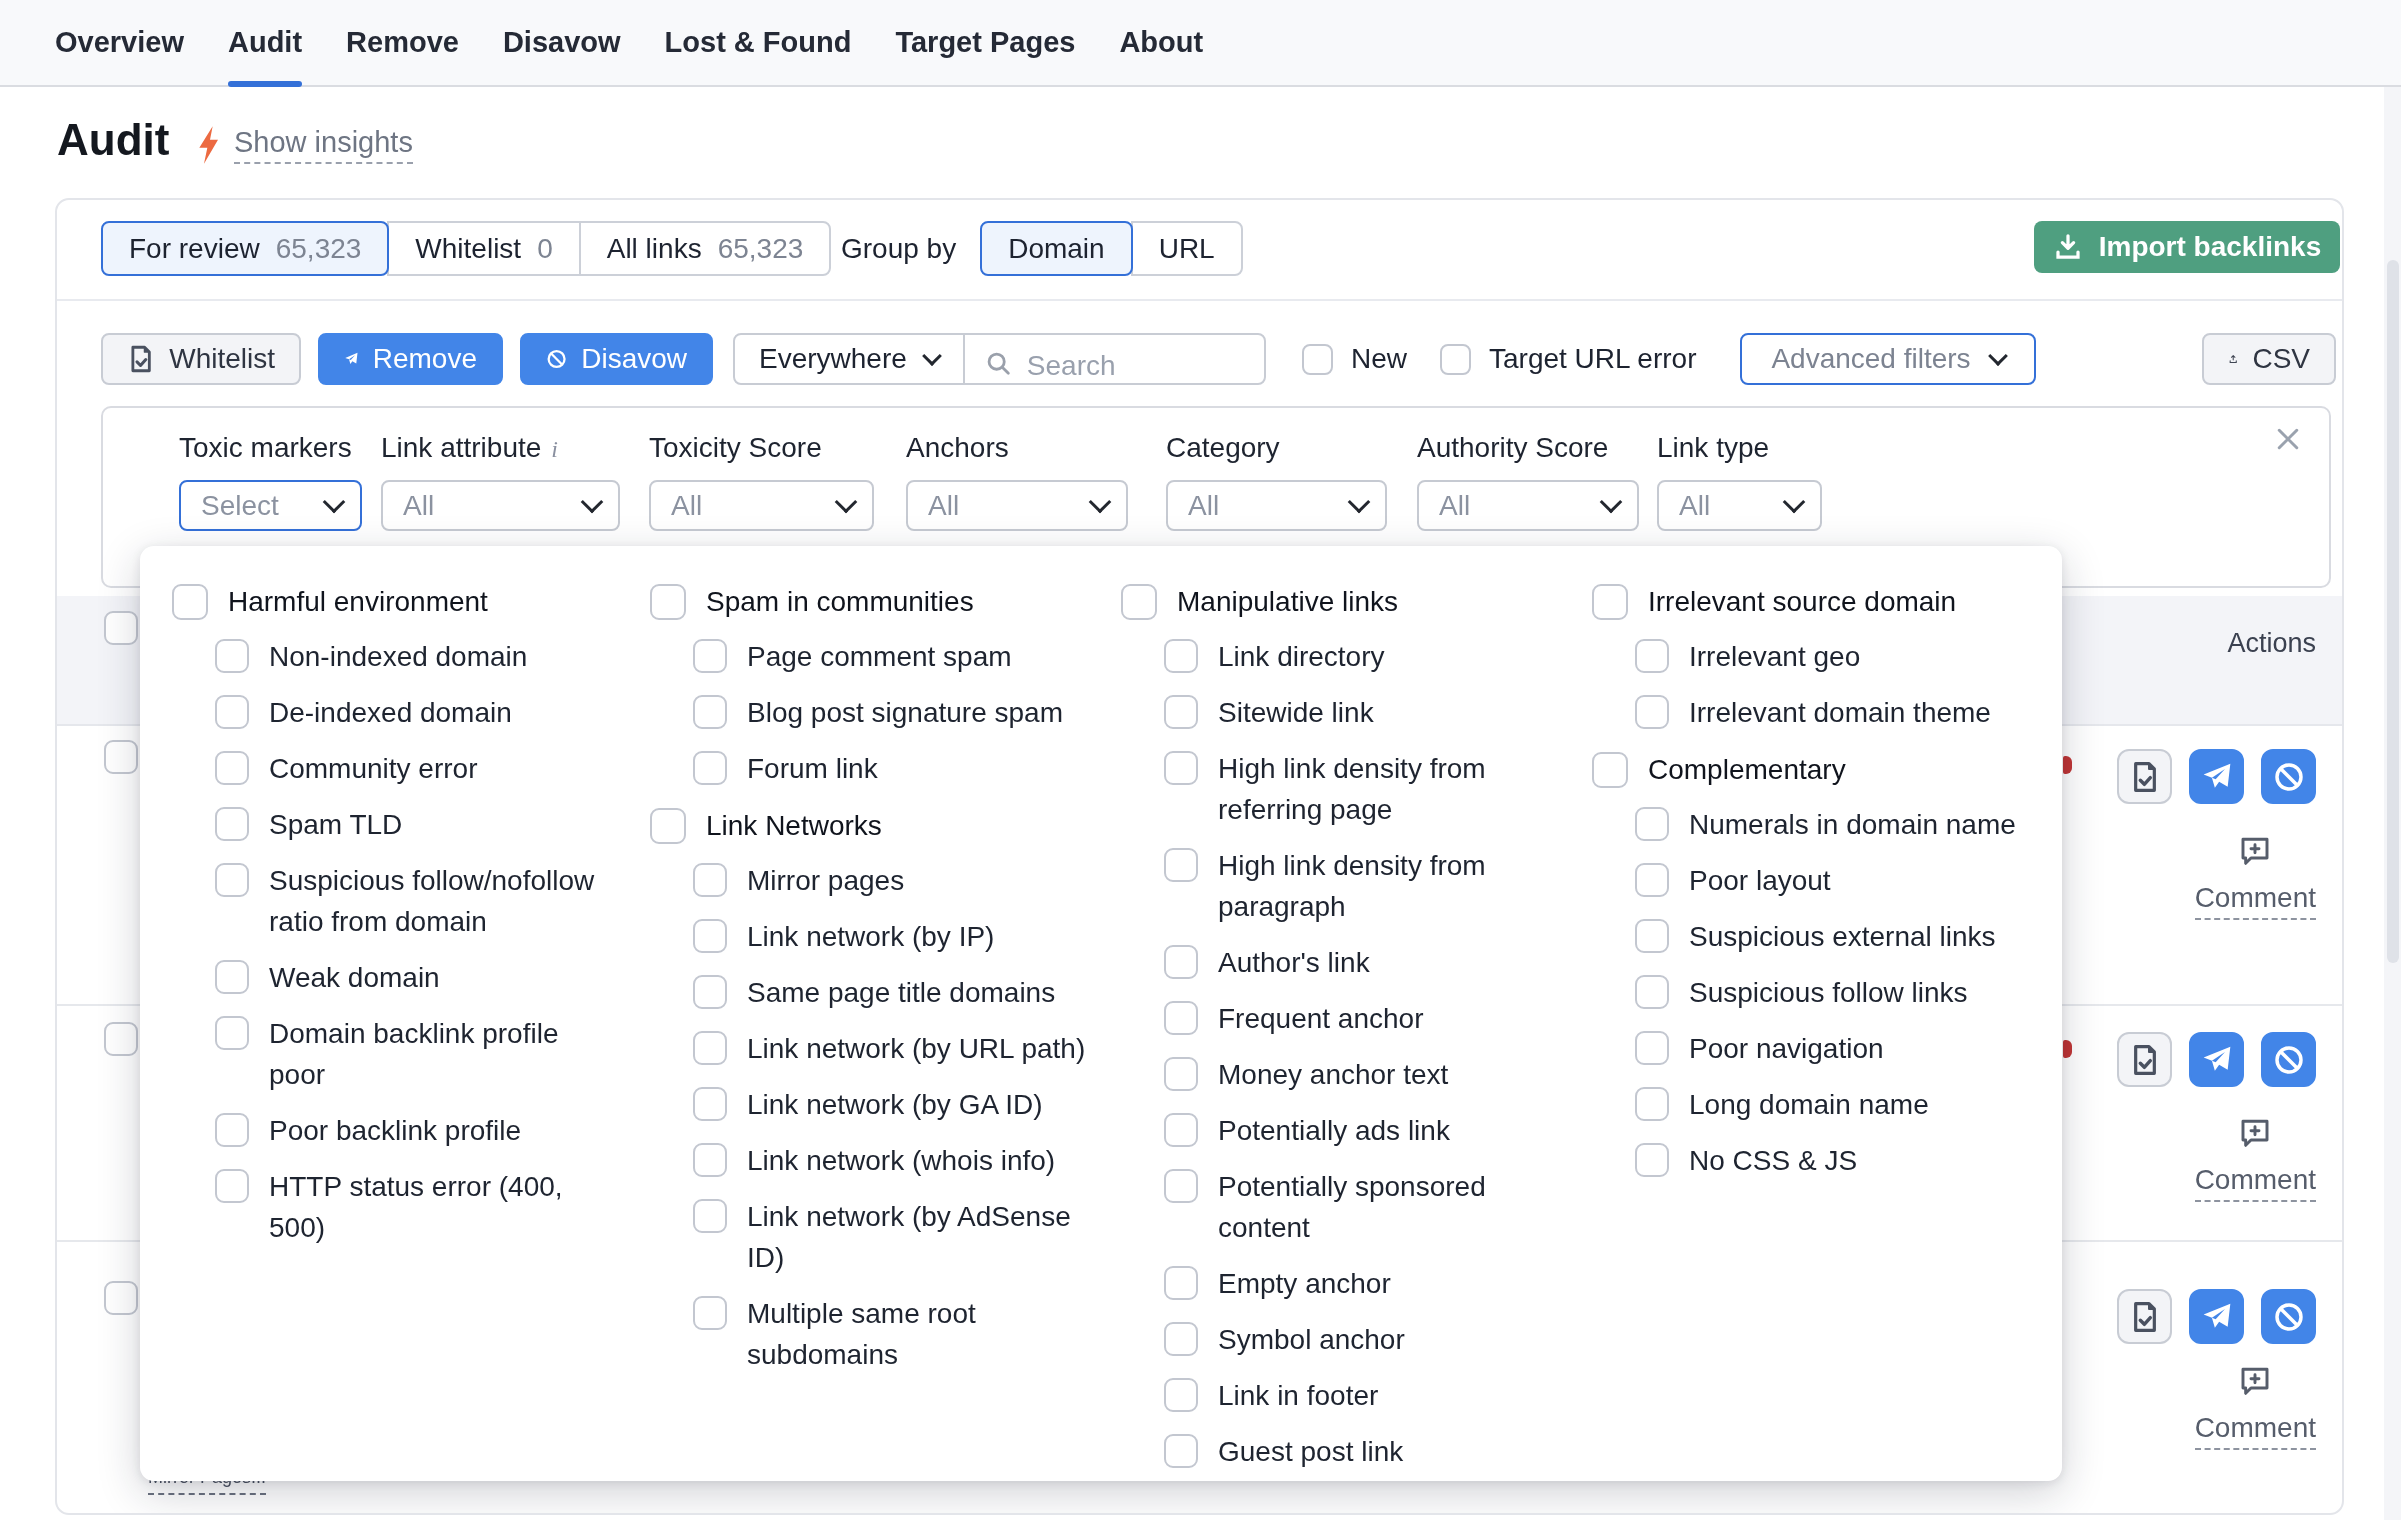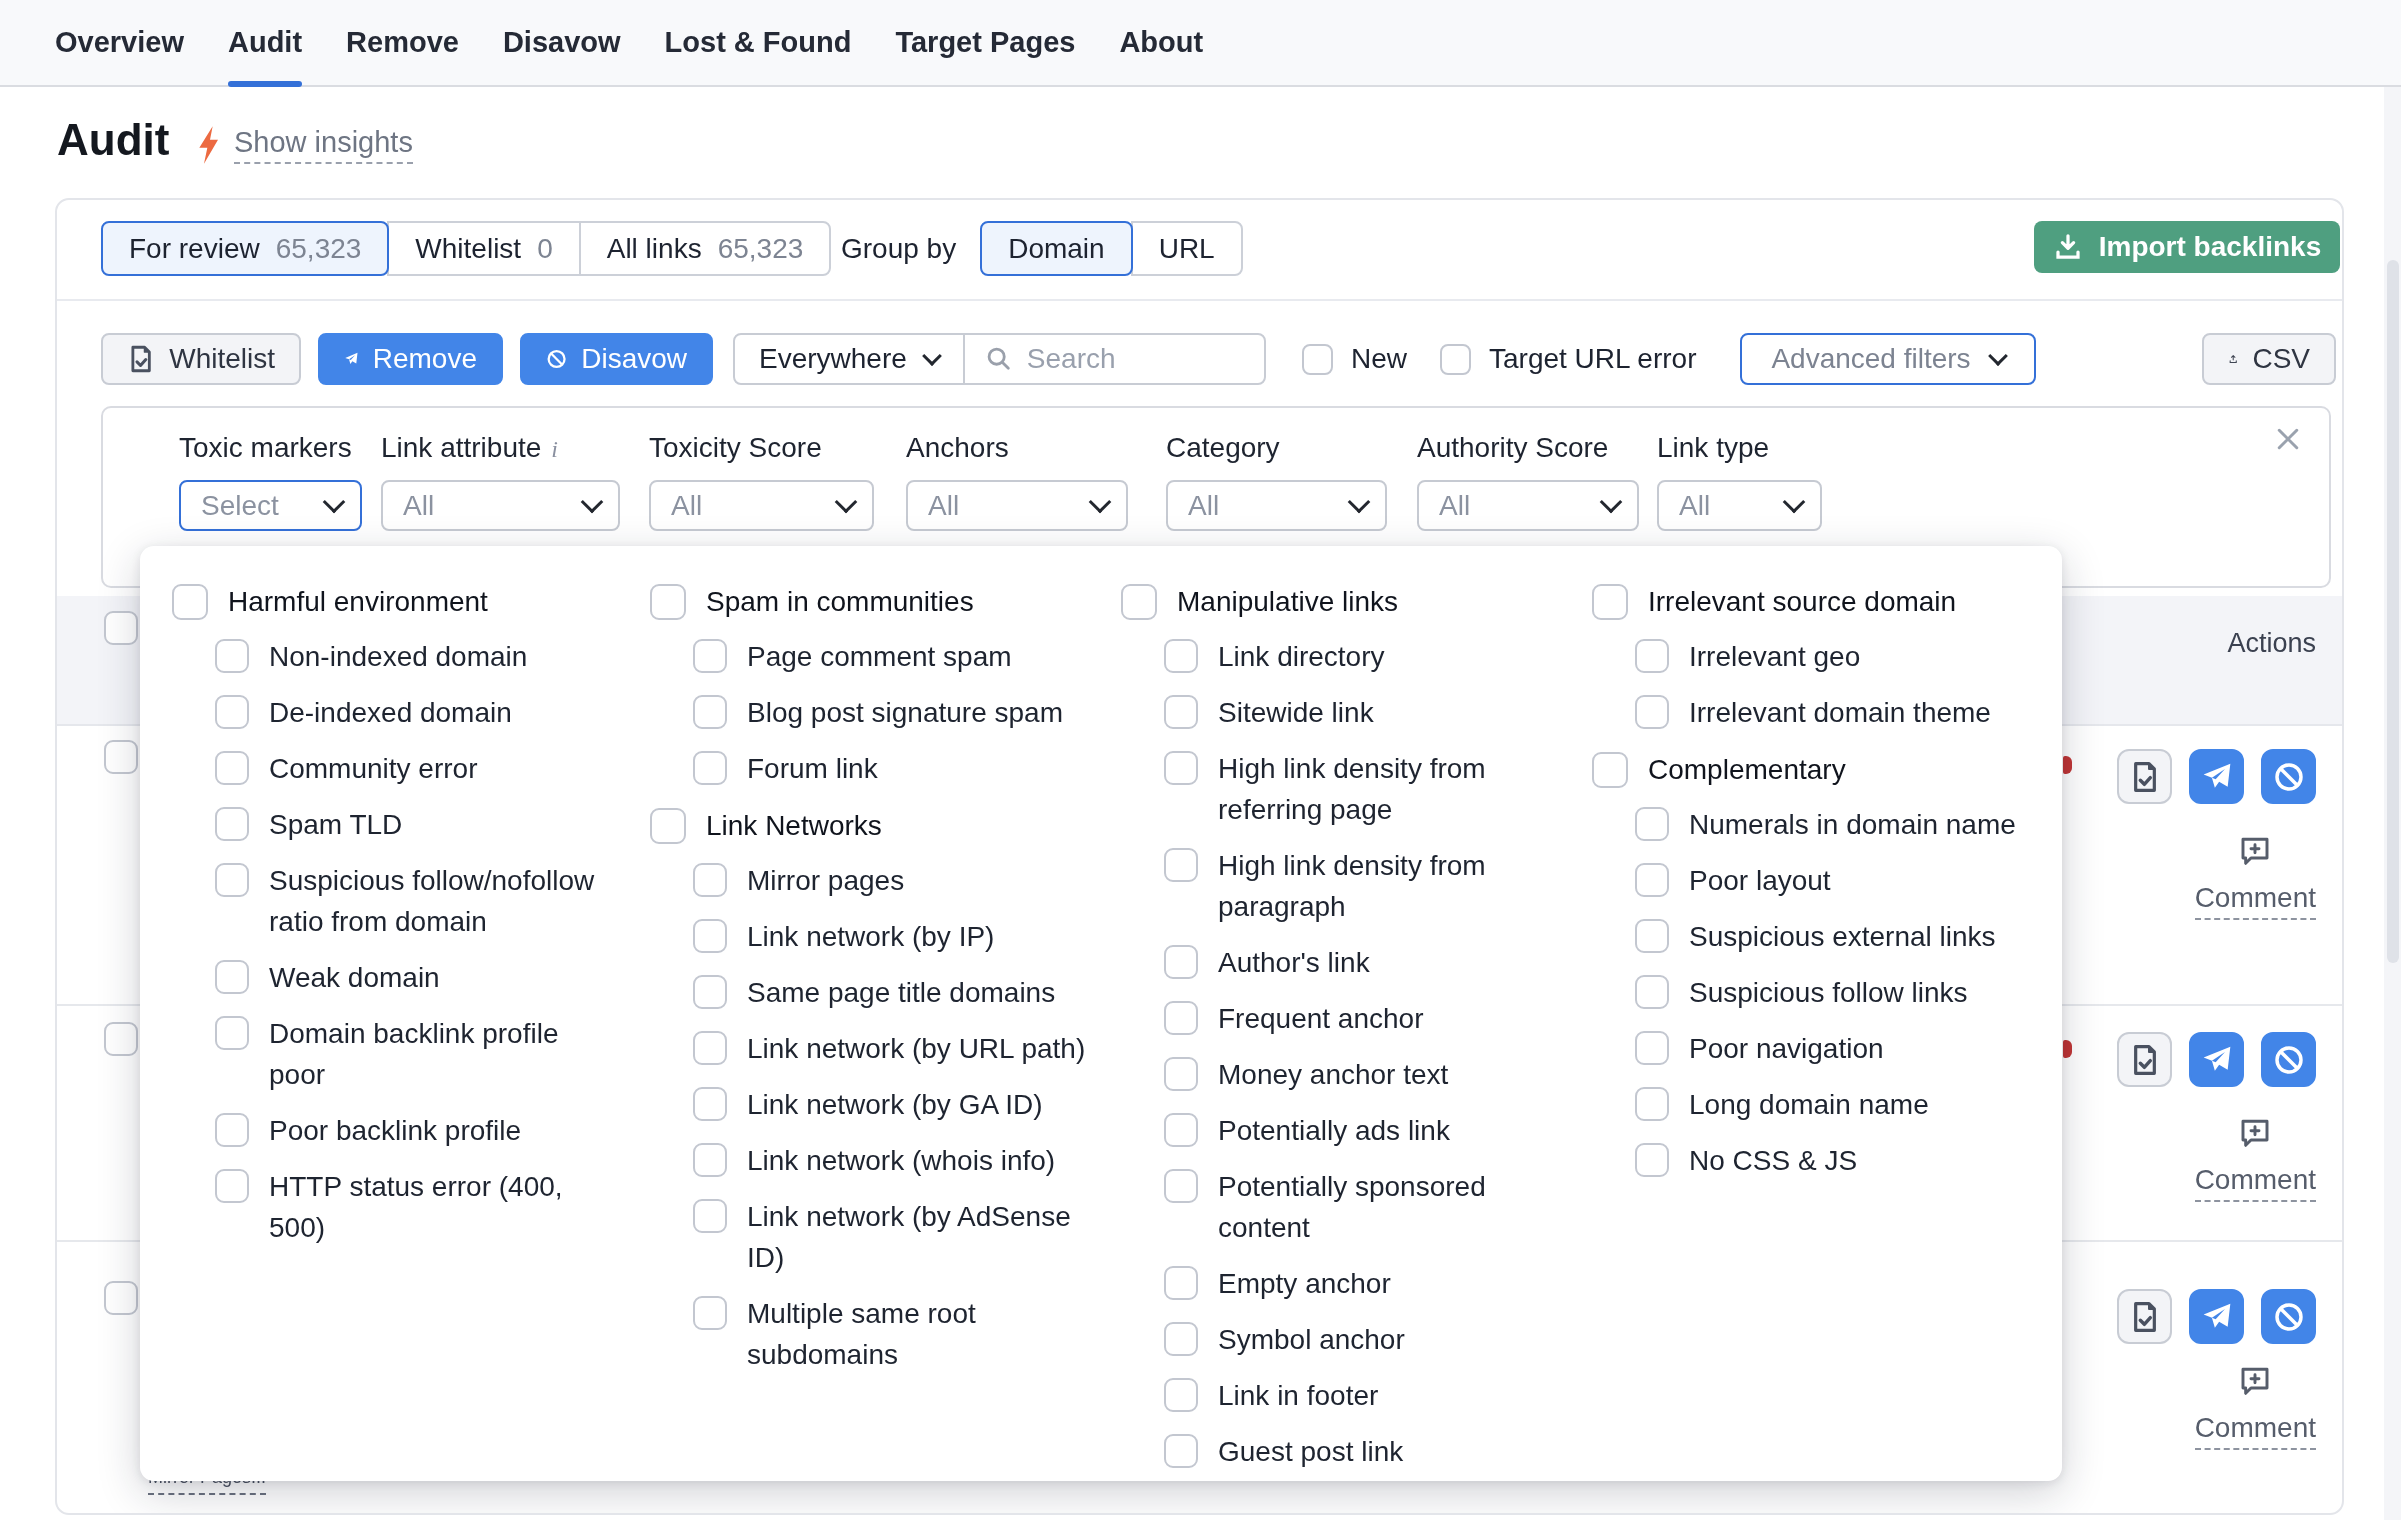--- a/index.html
+++ b/index.html
@@ -36,21 +36,21 @@
        font-size:28px;box-sizing:border-box;cursor:pointer;font-family:inherit;}
   .btn-gray{background:#f3f4f7;border:2px solid #c8ccd4;color:#2f3542;}
   .btn-blue{background:#4285e8;border:2px solid #4285e8;color:#fff;}
   .tb-whitelist{position:absolute;left:44px;top:133px;width:200px;justify-content:center;}
   .tb-remove{position:absolute;left:261px;top:133px;width:185px;justify-content:center;}
   .tb-disavow{position:absolute;left:463px;top:133px;width:193px;justify-content:center;}
   .combo{position:absolute;left:676px;top:133px;width:533px;height:52px;border:2px solid #c8ccd4;border-radius:8px;
          display:flex;align-items:stretch;box-sizing:border-box;background:#fff;}
   .combo-left{display:flex;align-items:center;gap:18px;padding:0 24px;font-size:28px;color:#1d2330;
               border-right:2px solid #c8ccd4;cursor:pointer;}
-  .combo-right{display:flex;align-items:center;gap:14px;padding:0 20px;flex:1;cursor:text;}
+  .combo-right{display:flex;gap:14px;padding:15px 20px;flex:1;cursor:text;}
   .placeholder{font-size:28px;color:#99a0ad;}
   .cklabel{font-size:28px;color:#1d2330;}
   .ckrow{position:absolute;top:143px;display:flex;align-items:center;gap:18px;cursor:pointer;}
   .advfil{position:absolute;left:1683px;top:133px;width:296px;height:52px;border:2px solid #3470d8;border-radius:8px;
           display:flex;align-items:center;justify-content:center;gap:20px;font-size:28px;color:#7c8391;background:#fff;cursor:pointer;box-sizing:border-box;}
   .tb-csv{position:absolute;left:2145px;top:133px;width:134px;justify-content:center;}
   
   .filterbox{position:absolute;left:44px;top:206px;width:2230px;height:182px;border:2px solid #d9dbe1;
              border-radius:10px;box-sizing:border-box;background:#fff;}
   .ffield{position:absolute;top:0;}

